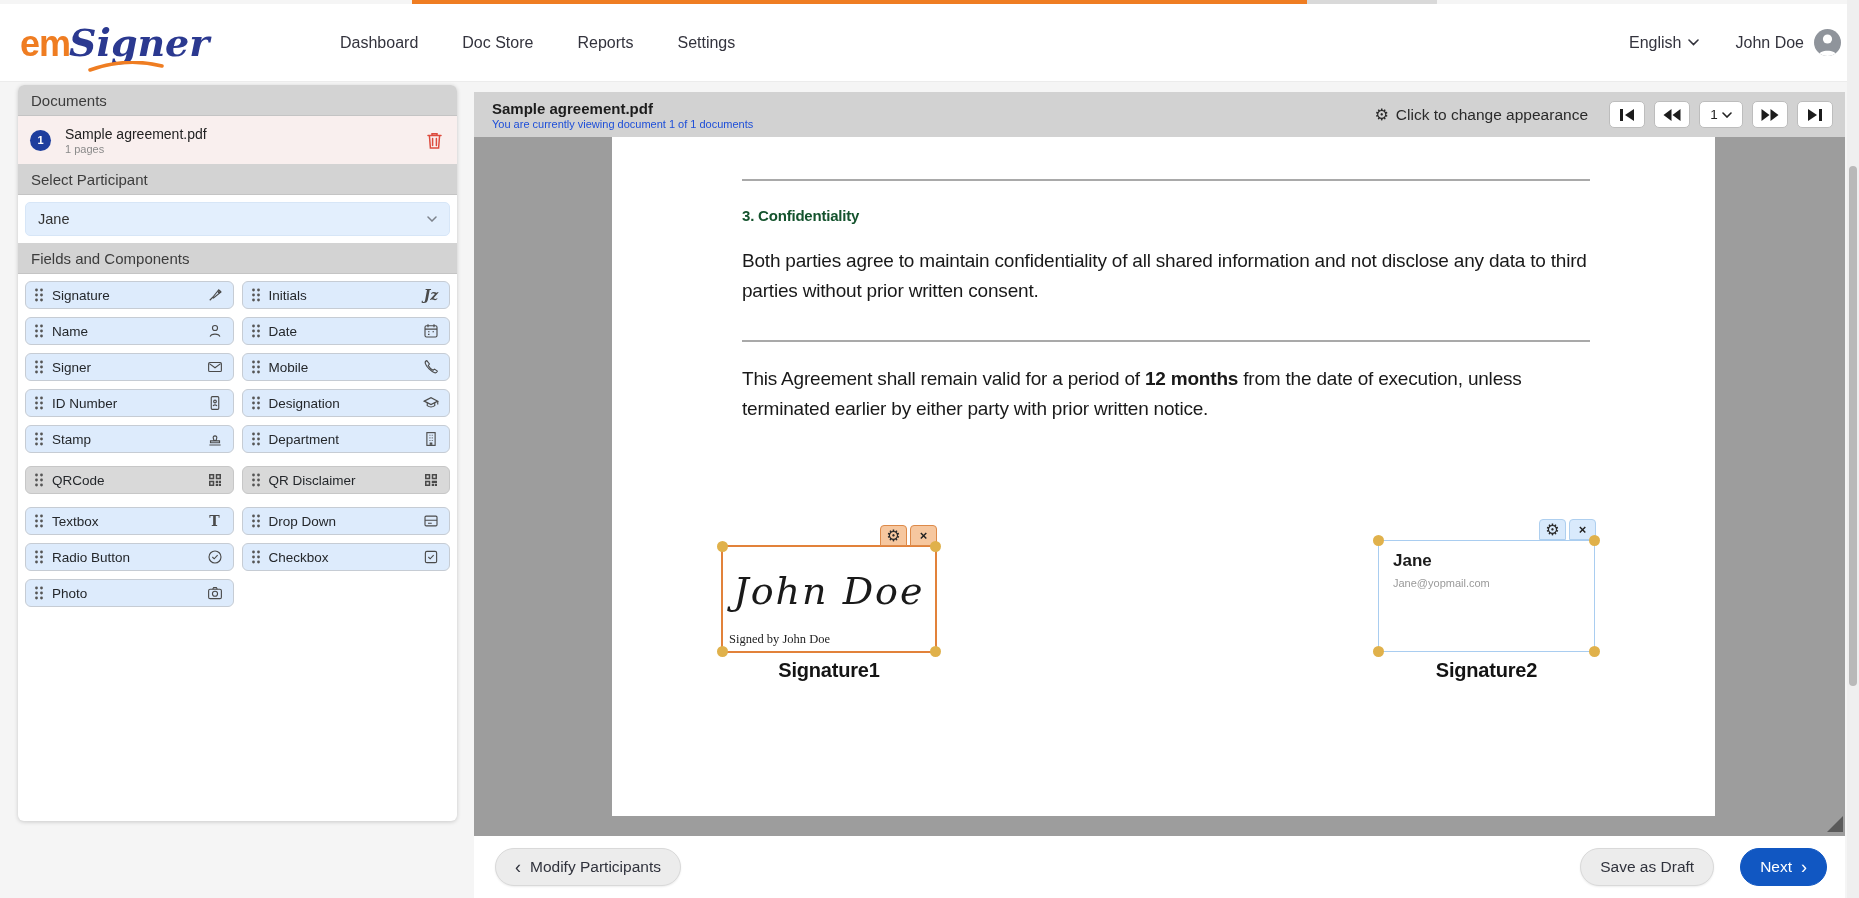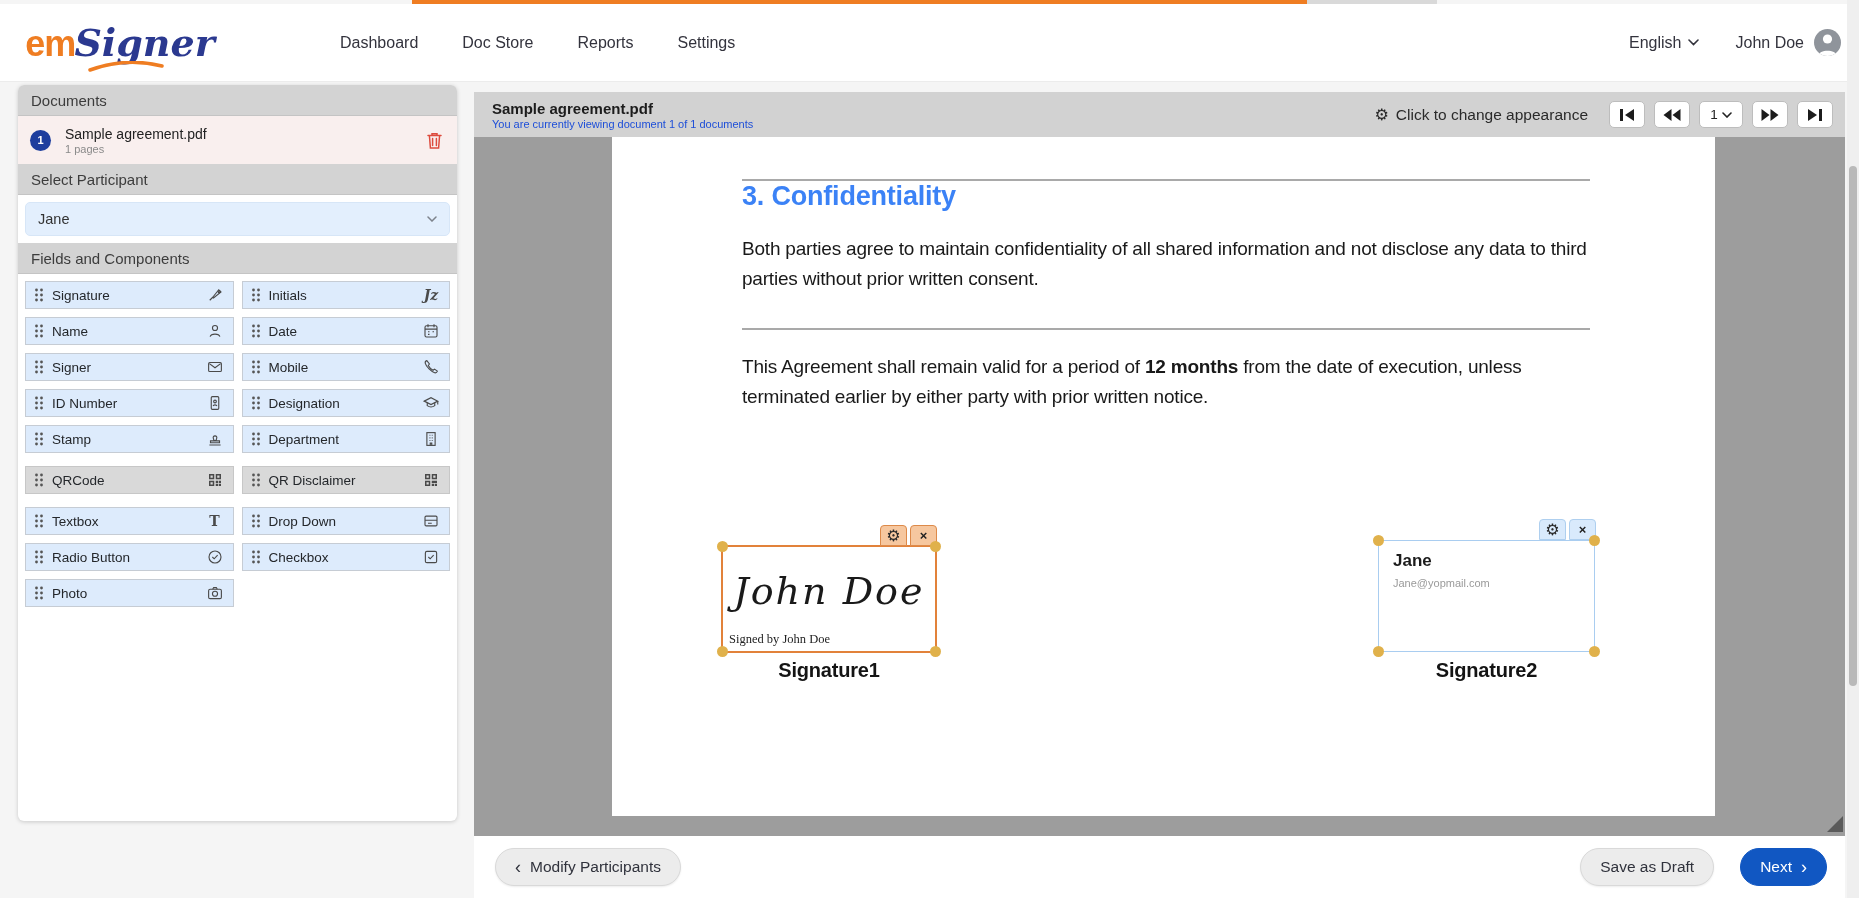--- a/index.html
+++ b/index.html
@@ -5,21 +5,21 @@
   * { margin:0; padding:0; box-sizing:border-box; }
   html,body { background:#e9e9e9; font-family:"Liberation Sans", sans-serif; }
   .app { position:relative; width:1859px; height:898px; background:#f5f5f5; overflow:hidden; }
 
   
   .strip-orange { position:absolute; left:412px; top:0; width:895px; height:4px; background:var(--accent_orange); }
   .strip-gray { position:absolute; left:1307px; top:0; width:130px; height:7px; background:#d9d9d9; border-radius:0 0 4px 4px; }
 
   
   .topbar { position:absolute; left:0; top:4px; width:1859px; height:78px; background:#fff; border-bottom:1px solid #ececec; display:flex; align-items:center; }
-  .logo { display:flex; align-items:baseline; margin-left:20px; width:200px; position:relative; cursor:pointer;justify-content:center; }
+  .logo { display:flex; align-items:baseline; margin-left:20px; width:200px; position:relative; cursor:pointer; }
   .logo-em { font-size:36px; font-weight:800; color:var(--accent_orange); letter-spacing:-1px; }
   .logo-signer { font-family:"DejaVu Serif", serif; font-style:italic; font-weight:700; font-size:38px; color:var(--brand_blue); margin-left:-1px; }
   .logo-swoosh { position:absolute; left:68px; bottom:-8px; }
   .nav { display:flex; gap:44px; margin-left:120px; }
   .nav-item { font-size:16px; color:var(--header_text); cursor:pointer; }
   .topbar-right { margin-left:auto; display:flex; align-items:center; gap:37px; margin-right:18px; }
   .lang { display:flex; align-items:center; gap:6px; font-size:16px; color:var(--header_text); cursor:pointer; }
   .user { display:flex; align-items:center; gap:10px; font-size:16px; color:var(--header_text); cursor:pointer; }
   .avatar { width:27px; height:27px; border-radius:50%; background:#8f949b; display:flex; align-items:flex-end; justify-content:center; overflow:hidden; }
 
@@ -30,21 +30,21 @@
   .doc-badge { width:21px; height:21px; border-radius:50%; background:var(--badge_blue); color:#fff; font-size:11px; font-weight:bold; display:flex; align-items:center; justify-content:center; flex:0 0 auto; }
   .doc-meta { margin-left:14px; }
   .doc-name { font-size:14px; color:#222; }
   .doc-pages { font-size:11px; color:#8a8a8a; margin-top:1px; }
   .doc-trash { margin-left:auto; cursor:pointer; display:flex; }
   .participant-select { margin:7px; height:34px; background:var(--participant_bg); border:1px solid #d7e6f7; border-radius:5px; display:flex; align-items:center; padding:0 12px; font-size:14.5px; color:#333; cursor:pointer; }
   .participant-select .chev { margin-left:auto; color:#7d838c; }
 
   .fields-wrap { padding:7px; }
   .fgrid { display:grid; grid-template-columns:1fr 1fr; gap:8px; margin-bottom:13px; }
-  .chip { height:28px; background:var(--chip_bg); border:1px solid var(--chip_border); border-radius:0; display:flex; align-items:center; padding:0 9px 0 7px; font-size:13.5px; color:#24272b; cursor:grab; }
+  .chip { height:28px; background:var(--chip_bg); border:1px solid var(--chip_border); border-radius:6px; display:flex; align-items:center; padding:0 9px 0 7px; font-size:13.5px; color:#24272b; cursor:grab; }
   .chip.muted { background:var(--chip_muted_bg); border-color:#c7c7c7; }
   .chip .lbl { margin-left:7px; }
   .chip .ci { margin-left:auto; display:flex; }
   .chip .ci svg, .chip .ci span { width:18px; height:18px; }
   .chip .ci .ictxt { font-family:"DejaVu Serif", serif; font-style:italic; font-weight:bold; font-size:14px; color:#4a4a4a; display:flex; align-items:center; justify-content:center; }
   .handle { display:flex; flex:0 0 auto; }
 
   
   .panel { position:absolute; left:474px; top:92px; width:1371px; height:806px; }
   .doc-toolbar { height:45px; background:var(--toolbar_bg); display:flex; align-items:center; padding:0 12px 0 18px; }
@@ -54,21 +54,21 @@
   .appearance { display:flex; align-items:center; gap:7px; font-size:15.5px; color:#2a2a2a; cursor:pointer; margin-right:12px; }
   .gear-glyph { font-family:"DejaVu Sans", sans-serif; font-size:16px; color:#2a2a2a; line-height:1; }
   .pg-btn { width:36px; height:27px; background:#fff; border:1px solid #bdbdbd; border-radius:5px; display:flex; align-items:center; justify-content:center; cursor:pointer; }
   .pg-select { width:44px; height:27px; background:#fff; border:1px solid #bdbdbd; border-radius:5px; display:flex; align-items:center; justify-content:center; gap:4px; font-size:13.5px; color:#222; cursor:pointer; }
 
   .viewport { position:relative; height:699px; background:var(--viewport_bg); overflow:hidden; }
   .page { position:absolute; left:138px; top:0; width:1103px; height:679px; background:#fff; }
   .doc-text { padding:8px 125px 0 130px; color:#191919; letter-spacing:-0.2px; }
   .doc-text p { font-size:19px; line-height:30px; }
   .doc-divider { height:2px; background:#a9a9a9; border:0; margin:34px 0 0 0; }
-  .doc-h { font-size:27px; font-weight:bold; color:#3b82f6; }
+  .doc-h { font-size:15px; font-weight:bold; margin-top:26px; color:#14532d; }
   .doc-text .after-h { margin-top:22px; }
 
   
   .sig { position:absolute; background:#fff; }
   .sig.orange { border:2px solid var(--sig_orange); }
   .sig.blue { border:1.5px solid var(--sig_blue); }
   .sig-btns { position:absolute; right:-2px; top:-22px; display:flex; gap:3px; }
   .sig-btn { width:27px; height:21px; border-radius:4px 4px 0 0; display:flex; align-items:center; justify-content:center; font-size:13px; color:#222; cursor:pointer; font-weight:bold; }
   .orange .sig-btn { background:var(--sig_orange_btn); border:1px solid #dd8a4a; }
   .blue .sig-btn { background:var(--sig_blue_btn); border:1px solid #aecfef; }

